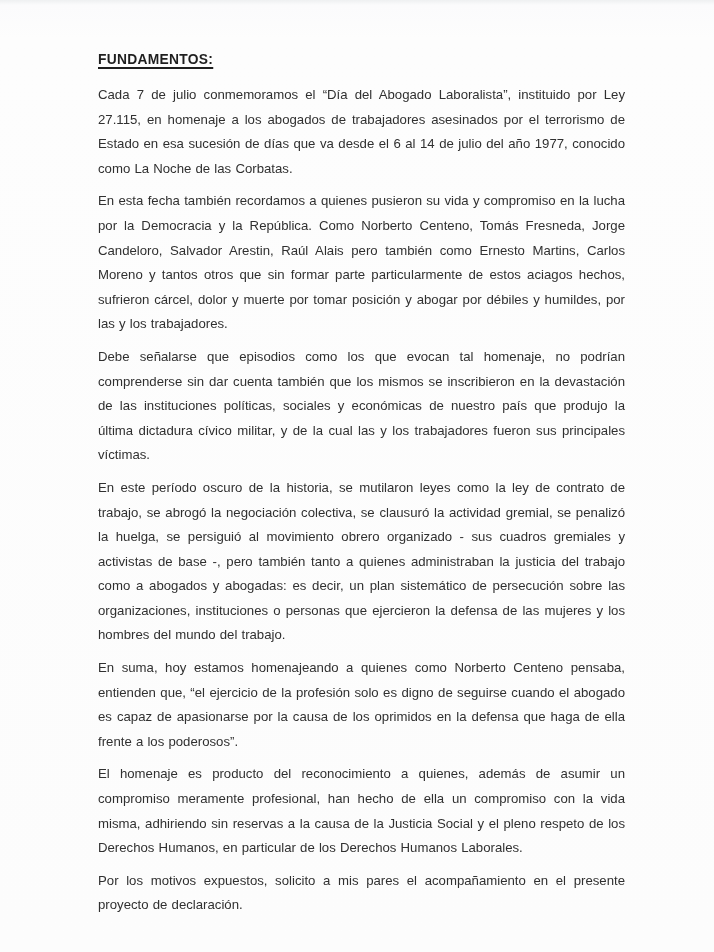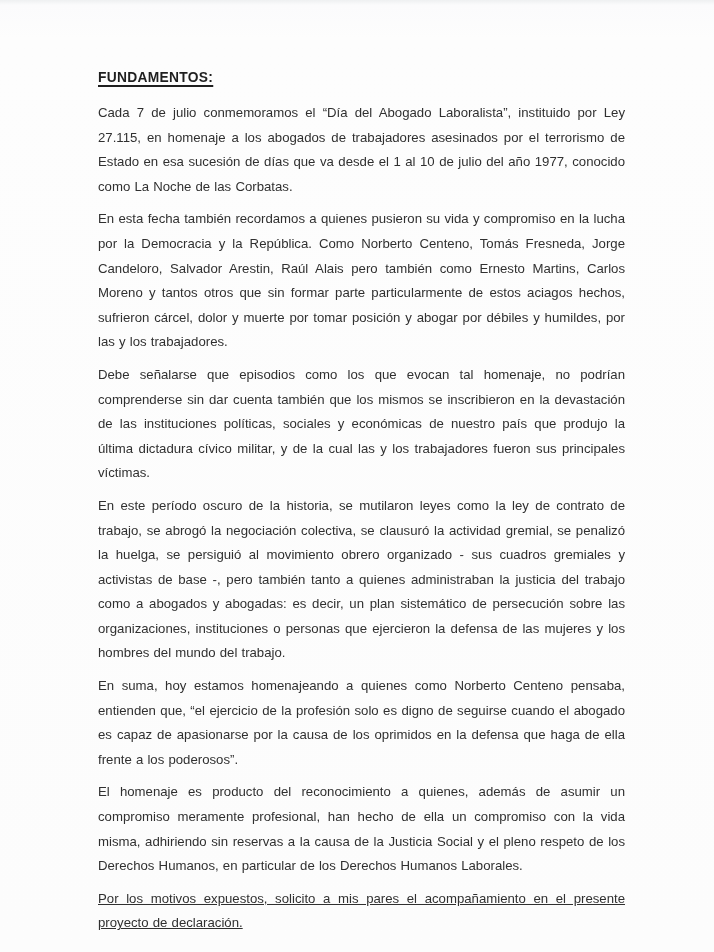--- a/index.html
+++ b/index.html
@@ -13,21 +13,21 @@
     height: 952px;
     margin: 0;
     box-sizing: border-box;
     background: linear-gradient(180deg, #eef0f1 0px, #fbfbfc 5px, #fdfdfd 40px, #fcfcfc 100%);
     font-family: "Liberation Sans", "DejaVu Sans", sans-serif;
     color: #2f2f2f;
     overflow: hidden;
   }
   .content {
     position: absolute;
-    top: 66px;
+    top: 48px;
     left: 98px;
     width: 527px;
   }
   .doc-title {
     font-size: 13.8px;
     font-weight: bold;
     letter-spacing: 0.3px;
     color: #1f1f1f;
     text-decoration: underline;
     text-underline-offset: 3px;
@@ -39,31 +39,30 @@
     font-size: 13.2px;
     line-height: 24.6px;
     text-align: justify;
     text-justify: inter-word;
     margin: 0 0 8px 0;
     color: #303030;
     word-spacing: 0.5px;
   }
   .doc-paragraph:last-child {
     margin-bottom: 9px;
-    text-decoration: underline;
   }
 </style>
 </head>
 <body>
 
 <main class="page">
   <div class="content">
     <h1 class="doc-title">FUNDAMENTOS:</h1>
 
-    <p class="doc-paragraph">Cada 7 de julio conmemoramos el “Día del Abogado Laboralista”, instituido por Ley 27.115, en homenaje a los abogados de trabajadores asesinados por el terrorismo de Estado en esa sucesión de días que va desde el 1 al 10 de julio del año 1977, conocido como La Noche de las Corbatas.</p>
+    <p class="doc-paragraph">Cada 7 de julio conmemoramos el “Día del Abogado Laboralista”, instituido por Ley 27.115, en homenaje a los abogados de trabajadores asesinados por el terrorismo de Estado en esa sucesión de días que va desde el 6 al 14 de julio del año 1977, conocido como La Noche de las Corbatas.</p>
 
     <p class="doc-paragraph">En esta fecha también recordamos a quienes pusieron su vida y compromiso en la lucha por la Democracia y la República. Como Norberto Centeno, Tomás Fresneda, Jorge Candeloro, Salvador Arestin, Raúl Alais pero también como Ernesto Martins, Carlos Moreno y tantos otros que sin formar parte particularmente de estos aciagos hechos, sufrieron cárcel, dolor y muerte por tomar posición y abogar por débiles y humildes, por las y los trabajadores.</p>
 
     <p class="doc-paragraph">Debe señalarse que episodios como los que evocan tal homenaje, no podrían comprenderse sin dar cuenta también que los mismos se inscribieron en la devastación de las instituciones políticas, sociales y económicas de nuestro país que produjo la última dictadura cívico militar, y de la cual las y los trabajadores fueron sus principales víctimas.</p>
 
     <p class="doc-paragraph">En este período oscuro de la historia, se mutilaron leyes como la ley de contrato de trabajo, se abrogó la negociación colectiva, se clausuró la actividad gremial, se penalizó la huelga, se persiguió al movimiento obrero organizado - sus cuadros gremiales y activistas de base -, pero también tanto a quienes administraban la justicia del trabajo como a abogados y abogadas: es decir, un plan sistemático de persecución sobre las organizaciones, instituciones o personas que ejercieron la defensa de las mujeres y los hombres del mundo del trabajo.</p>
 
     <p class="doc-paragraph">En suma, hoy estamos homenajeando a quienes como Norberto Centeno pensaba, entienden que, “el ejercicio de la profesión solo es digno de seguirse cuando el abogado es capaz de apasionarse por la causa de los oprimidos en la defensa que haga de ella frente a los poderosos”.</p>
 
     <p class="doc-paragraph">El homenaje es producto del reconocimiento a quienes, además de asumir un compromiso meramente profesional, han hecho de ella un compromiso con la vida misma, adhiriendo sin reservas a la causa de la Justicia Social y el pleno respeto de los Derechos Humanos, en particular de los Derechos Humanos Laborales.</p>

